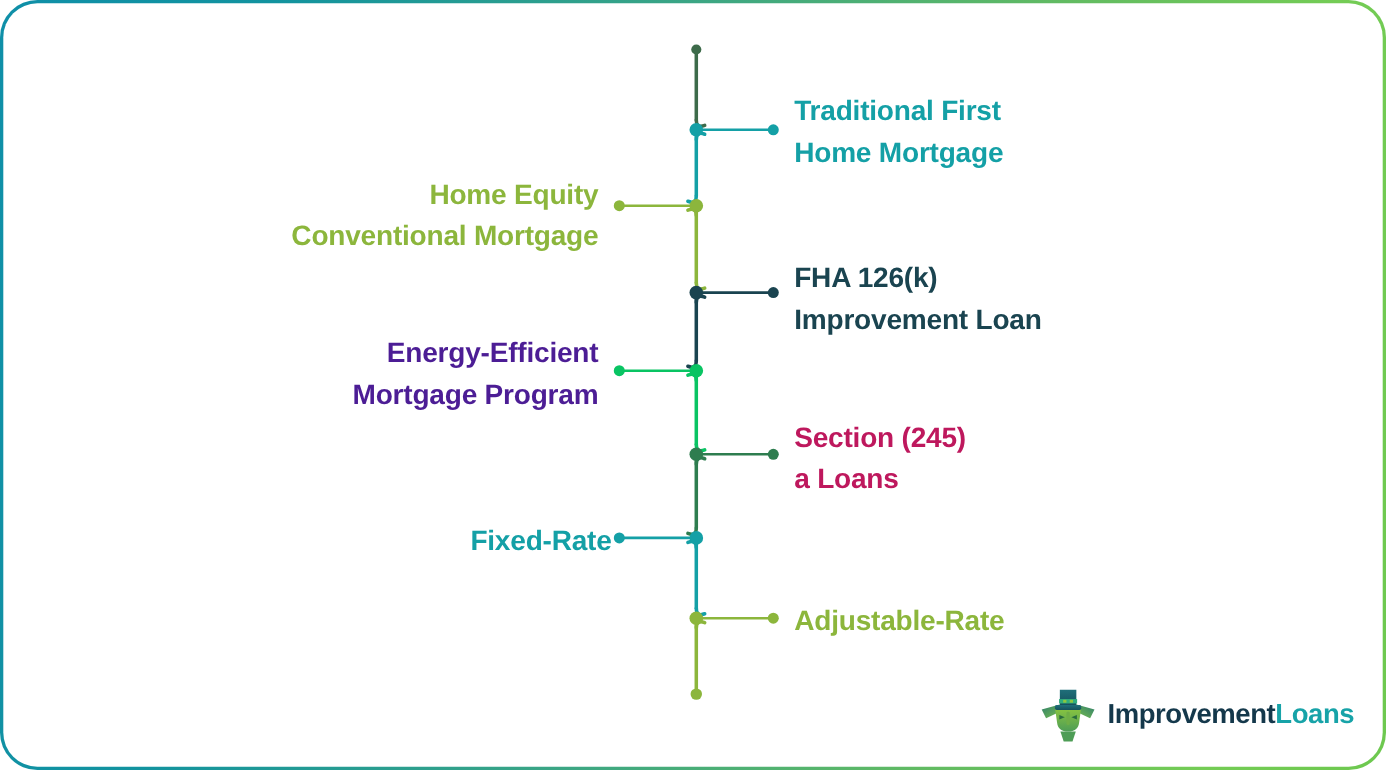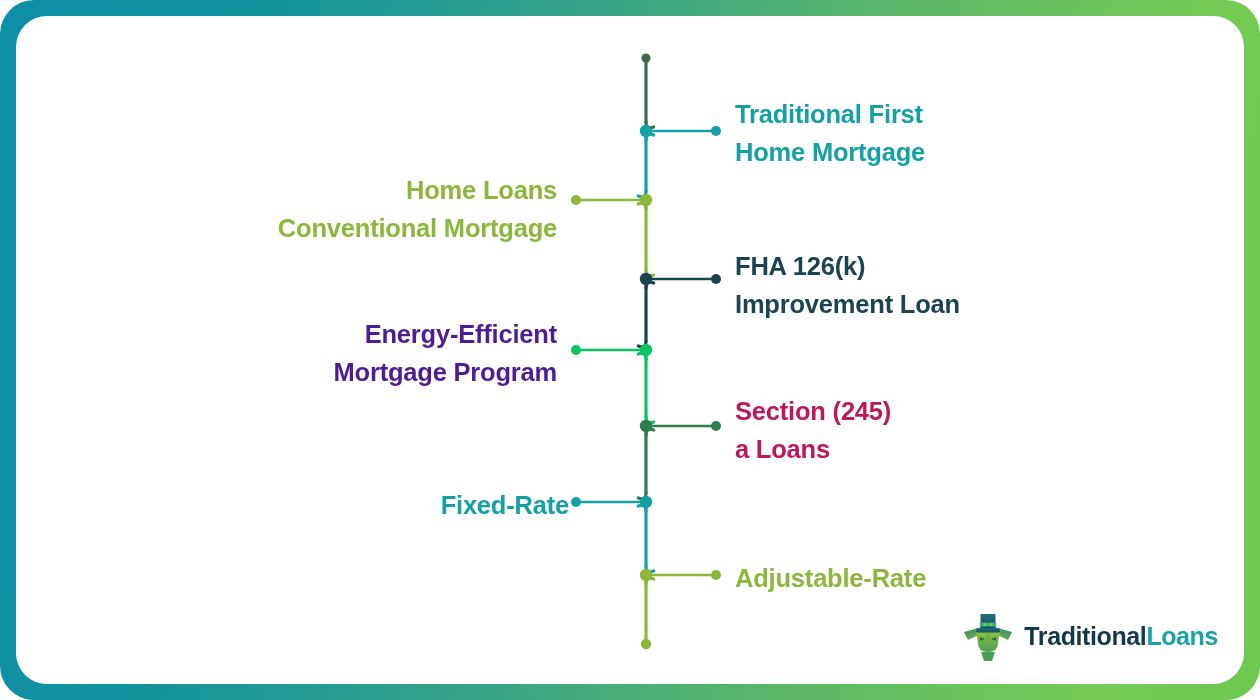--- a/index.html
+++ b/index.html
@@ -6,21 +6,21 @@
   body{
     width:1260px;height:700px;
     background:#ffffff;
     font-family:"Liberation Sans", sans-serif;
     overflow:hidden;
   }
   .frame{
     position:absolute;left:0;top:0;width:1260px;height:700px;
     box-sizing:border-box;
     border-radius:34px;
-    padding:16px;
+    padding:3px;
     background:linear-gradient(100deg,#0f8fa8 0%,#12939f 18%,#3aa585 45%,#62bb62 70%,#74cc55 88%,#6dc84f 100%);
   }
   .frame-inner{
     width:100%;height:100%;
     background:#ffffff;
     border-radius:31px;
     position:relative;
     overflow:hidden;
   }
 
@@ -107,21 +107,21 @@
           <circle cx="560" cy="486" r="5" fill="#14a0a6"></circle>
           <circle cx="630" cy="486" r="6.2" fill="#14a0a6"></circle>
           <path d="M 637.65 563.05 Q 630 560 630 568" stroke="#8cb63c" stroke-width="3.2" fill="none" stroke-linecap="round"></path>
           <path d="M 632 559 L 700 559" stroke="#8cb63c" stroke-width="2.4" fill="none" stroke-linecap="round"></path>
           <circle cx="700" cy="559" r="5" fill="#8cb63c"></circle>
           <circle cx="630" cy="559" r="6.2" fill="#8cb63c"></circle>
         </svg>
       <div id="labels">
           <div class="label right" style="color: rgb(20, 160, 166); top: 79px; left: 719px;">Traditional First
 Home Mortgage</div>
-          <div class="label left" style="color: rgb(140, 182, 60); top: 155px; left: 0px; width: 541px;">Home Loans
+          <div class="label left" style="color: rgb(140, 182, 60); top: 155px; left: 0px; width: 541px;">Home Equity
 Conventional Mortgage</div>
           <div class="label right" style="color: rgb(26, 68, 80); top: 231px; left: 719px;">FHA 126(k)
 Improvement Loan</div>
           <div class="label left" style="color: #4c1d95; top: 299px; left: 0px; width: 541px;">Energy-Efficient
 Mortgage Program</div>
           <div class="label right" style="color: #be185d; top: 376px; left: 719px;">Section (245)
 a Loans</div>
           <div class="label left" style="color: rgb(20, 160, 166); top: 470px; left: 12px; width: 541px;">Fixed-Rate</div>
           <div class="label right" style="color: rgb(140, 182, 60); top: 543px; left: 719px;">Adjustable-Rate</div>
         </div>
@@ -154,18 +154,18 @@
         <rect x="15" y="18" width="24" height="4.5" rx="1.6" fill="url(#hatG)"></rect>
         <path d="M19.5 4 h15 v14 h-15 Z" fill="url(#hatG)"></path>
         <rect x="18.8" y="12.5" width="16.4" height="4" fill="#2fae7e"></rect>
         <rect x="22.5" y="13.2" width="3" height="2.6" fill="#8cc63f"></rect>
         <rect x="28.5" y="13.2" width="3" height="2.6" fill="#8cc63f"></rect>
         <path d="M19 27 l5 2 l-5 2 Z" fill="#2a6b3e"></path>
         <path d="M35 27 l-5 2 l5 2 Z" fill="#2a6b3e"></path>
         <rect x="25.5" y="24" width="3" height="12" rx="1.2" fill="#6fae46"></rect>
       </svg>
       <div class="logo-text">
-        <span class="ws">Traditional</span><span class="mj">Loans</span>
+        <span class="ws">Improvement</span><span class="mj">Loans</span>
       </div>
     </div>
 
   </div>
 </div>
 
 </body></html>

